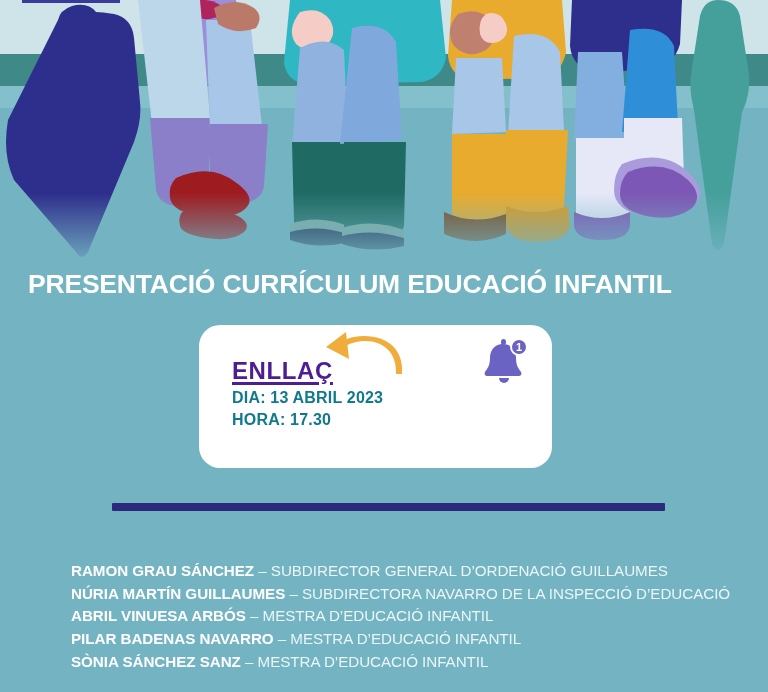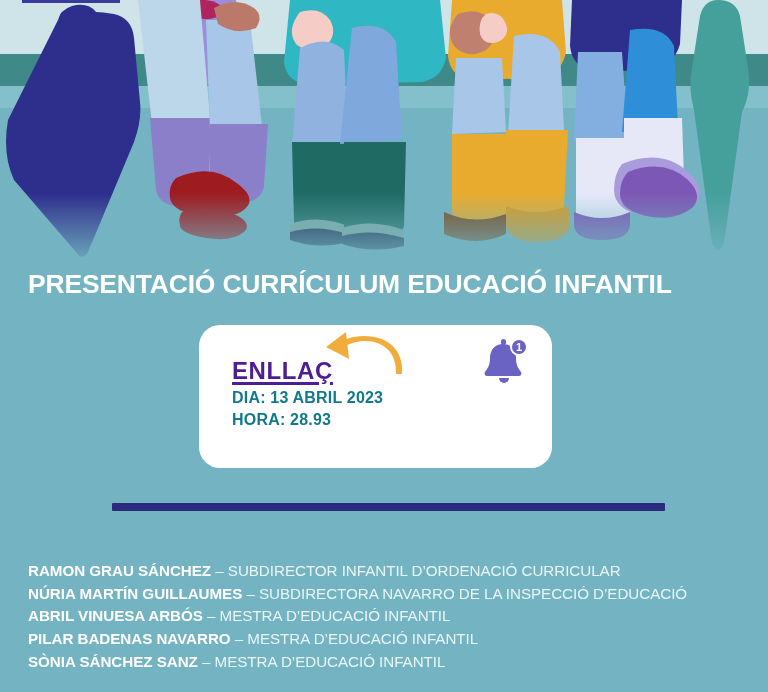--- a/index.html
+++ b/index.html
@@ -126,20 +126,21 @@
   .speaker-row {
     font-size:15.2px;
     line-height:1.49;
     color:#f2fbfd;
     white-space:nowrap;
     letter-spacing:-0.05px;
   }
   .speaker-name {
     font-weight:bold;
     color:#ffffff;
+    margin-left:43px;
   }
   .speaker-sep { color:#e6f4f7; }
   .speaker-role { font-weight:normal; color:#eaf6f8; }
 
   
   .top-rule {
     position:absolute;
     left:22px; top:0;
     width:98px; height:3px;
     background:#3a3a9c;
@@ -241,21 +242,21 @@
   <div class="title-band">
     <h1 class="poster-title">PRESENTACIÓ CURRÍCULUM EDUCACIÓ INFANTIL</h1>
   </div>
 
   <div class="info-card">
     <div class="card-inner">
 
       <a class="card-link" href="#">ENLLAÇ</a>
 
       <div class="card-line">DIA: 13 ABRIL 2023</div>
-      <div class="card-line">HORA: 28.93</div>
+      <div class="card-line">HORA: 17.30</div>
 
       
       <div class="arrow-icon">
         <svg viewBox="0 0 90 46" xmlns="http://www.w3.org/2000/svg" aria-hidden="true">
           <path d="M86 44 C88 20 72 6 48 6 C36 6 26 10 18 16 L26 18 C34 13 41 11 49 11 C68 11 81 23 80 44 Z" fill="#f0ad3c"></path>
           <path d="M30 2 L10 17 L33 29 Z" fill="#f0ad3c"></path>
         </svg>
       </div>
 
       
@@ -270,21 +271,21 @@
       </div>
 
     </div>
   </div>
 
   <div class="divider"></div>
 
   <div class="speakers">
 
     <div class="speaker-row">
-      <span class="speaker-name">RAMON GRAU SÁNCHEZ</span><span class="speaker-sep"> – </span><span class="speaker-role">SUBDIRECTOR INFANTIL D’ORDENACIÓ CURRICULAR</span>
+      <span class="speaker-name">RAMON GRAU SÁNCHEZ</span><span class="speaker-sep"> – </span><span class="speaker-role">SUBDIRECTOR GENERAL D’ORDENACIÓ GUILLAUMES</span>
     </div>
 
     <div class="speaker-row">
       <span class="speaker-name">NÚRIA MARTÍN GUILLAUMES</span><span class="speaker-sep"> – </span><span class="speaker-role">SUBDIRECTORA NAVARRO DE LA INSPECCIÓ D’EDUCACIÓ</span>
     </div>
 
     <div class="speaker-row">
       <span class="speaker-name">ABRIL VINUESA ARBÓS</span><span class="speaker-sep"> – </span><span class="speaker-role">MESTRA D’EDUCACIÓ INFANTIL</span>
     </div>
 

